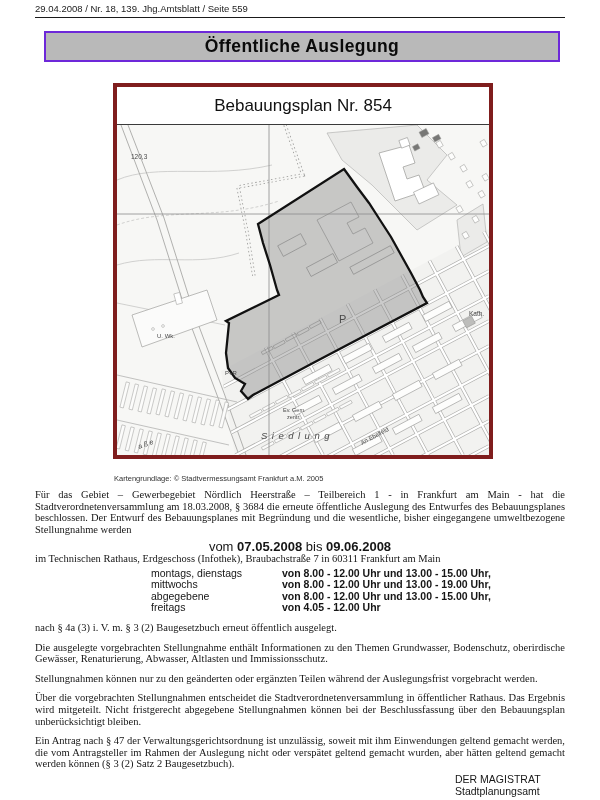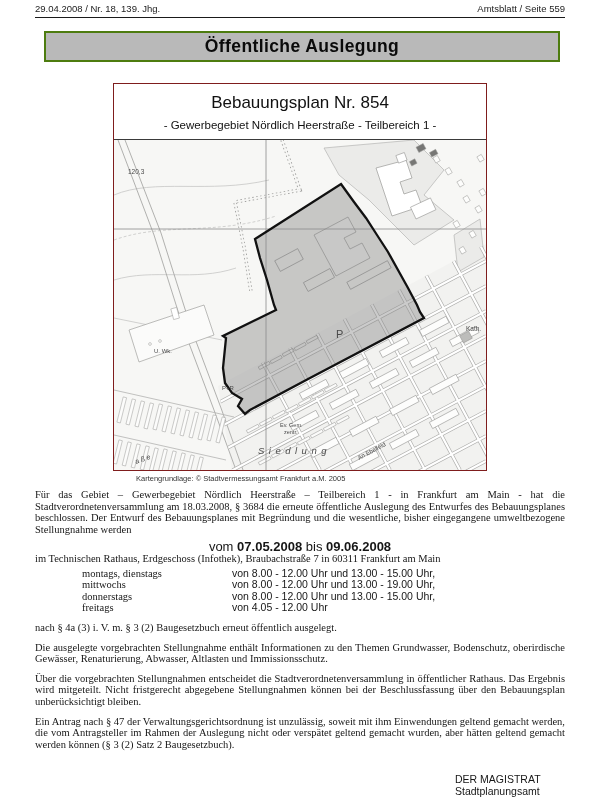--- a/index.html
+++ b/index.html
@@ -1,48 +1,48 @@
 <!DOCTYPE html>
 <html><head>
 <meta charset="utf-8">
 <style>
   html,body{margin:0;padding:0;background:#ffffff;}
   .page{position:relative;width:600px;height:800px;background:#ffffff;overflow:hidden;
         font-family:"Liberation Sans",sans-serif;color:#1c1c1c;}
 
   
   .header-row{position:absolute;left:35px;top:3px;width:530px;display:flex;
-              justify-content:space-between;font-size:9.5px;color:#222;}
+              font-size:9.5px;color:#222;}
   .header-rule{position:absolute;left:35px;top:17px;width:530px;border-top:1px solid #1a1a1a;}
 
   
   .banner{position:absolute;left:44px;top:31px;width:512px;height:27px;
-          background:#b9b9b9;border:2px solid #4d7c0f;
+          background:#b9b9b9;border:2px solid #6d28d9;
           display:flex;align-items:center;justify-content:center;}
   .banner span{font-size:17.5px;font-weight:bold;color:#0a0a0a;letter-spacing:.4px;}
 
   
-  .plan-box{position:absolute;left:113px;top:83px;width:372px;border:1px solid #7f1d1d;background:#fff;}
+  .plan-box{position:absolute;left:113px;top:83px;width:372px;border:4px solid #7f1d1d;background:#fff;}
   .plan-title-box{border-bottom:1px solid #3a3a3a;text-align:center;padding:9px 4px 8px 4px;}
   .plan-title{font-size:17px;color:#111;}
   .plan-subtitle{font-size:11.5px;margin-top:6px;color:#111;}
   .map-svg{display:block;}
-  .map-caption{position:absolute;left:114px;top:474px;font-size:7.5px;color:#333;margin-left:22px;}
+  .map-caption{position:absolute;left:114px;top:474px;font-size:7.5px;color:#333;}
 
   
   .body-text{position:absolute;left:35px;top:489px;width:530px;font-size:10.5px;
              line-height:11.6px;color:#161616;}
   .body-text p{margin:0 0 0 0;text-align:justify;font-family:Liberation Serif, serif;}
   .p-gap{margin-top:8px !important;}
   .date-line{text-align:center;margin-top:6px;font-size:13px;}
   .location-line{margin-top:7px;}
   .schedule{margin-top:3px;}
   .sched-row{display:flex;}
-  .sched-days{margin-left:47px;width:150px;font-family:Liberation Serif, serif;}
-  .sched-hours{flex:1;}
+  .sched-days{margin-left:116px;width:131px;}
+  .sched-hours{flex:1;font-weight:bold;}
   .signature{position:absolute;top:774px;left:455px;font-size:10.5px;line-height:11.6px;color:#161616;}
 
   svg text{font-family:"Liberation Sans",sans-serif;fill:#4a4a4a;}
 </style>
 </head>
 <body>
 
 <div class="page">
 
   <div class="header-row">
@@ -51,21 +51,20 @@
   </div>
   <div class="header-rule"></div>
 
   <div class="banner">
     <span>Öffentliche Auslegung</span>
   </div>
 
   <div class="plan-box">
     <div class="plan-title-box">
       <div class="plan-title">Bebauungsplan Nr. 854</div>
-      <div class="plan-subtitle">- Gewerbegebiet Nördlich Heerstraße - Teilbereich 1 -</div>
     </div>
 
     <svg class="map-svg" width="372" height="330" viewBox="0 0 372 330">
       <defs>
         <clipPath id="sied">
             <polygon points="118,330 104,246 372,104 372,330"></polygon>
           </clipPath>
       </defs>
 
       <rect x="0" y="0" width="372" height="330" fill="#f7f7f5"></rect>
@@ -249,31 +248,32 @@
     <div class="schedule">
       <div class="sched-row">
         <span class="sched-days">montags, dienstags</span>
         <span class="sched-hours">von 8.00 - 12.00 Uhr und 13.00 - 15.00 Uhr,</span>
       </div>
       <div class="sched-row">
         <span class="sched-days">mittwochs</span>
         <span class="sched-hours">von 8.00 - 12.00 Uhr und 13.00 - 19.00 Uhr,</span>
       </div>
       <div class="sched-row">
-        <span class="sched-days">donnerstags</span>
+        <span class="sched-days">abgegebene</span>
         <span class="sched-hours">von 8.00 - 12.00 Uhr und 13.00 - 15.00 Uhr,</span>
       </div>
       <div class="sched-row">
         <span class="sched-days">freitags</span>
         <span class="sched-hours">von 4.05 - 12.00 Uhr</span>
       </div>
     </div>
 
     <p class="p-gap">nach § 4a (3) i. V. m. § 3 (2) Baugesetzbuch erneut öffentlich ausgelegt.</p>
     <p class="p-gap">Die ausgelegte vorgebrachten Stellungnahme enthält Informationen zu den Themen Grundwasser, Bodenschutz, oberirdische Gewässer, Renaturierung, Abwasser, Altlasten und Immissionsschutz.</p>
+    <p class="p-gap">Stellungnahmen können nur zu den geänderten oder ergänzten Teilen während der Auslegungsfrist vorgebracht werden.</p>
     <p class="p-gap">Über die vorgebrachten Stellungnahmen entscheidet die Stadtverordnetenversammlung in öffentlicher Rathaus. Das Ergebnis wird mitgeteilt. Nicht fristgerecht abgegebene Stellungnahmen können bei der Beschlussfassung über den Bebauungsplan unberücksichtigt bleiben.</p>
     <p class="p-gap">Ein Antrag nach § 47 der Verwaltungsgerichtsordnung ist unzulässig, soweit mit ihm Einwendungen geltend gemacht werden, die vom Antragsteller im Rahmen der Auslegung nicht oder verspätet geltend gemacht wurden, aber hätten geltend gemacht werden können (§ 3 (2) Satz 2 Baugesetzbuch).</p>
   </div>
 
   <div class="signature">
     <div>DER MAGISTRAT</div>
     <div>Stadtplanungsamt</div>
   </div>
 
 </div>

